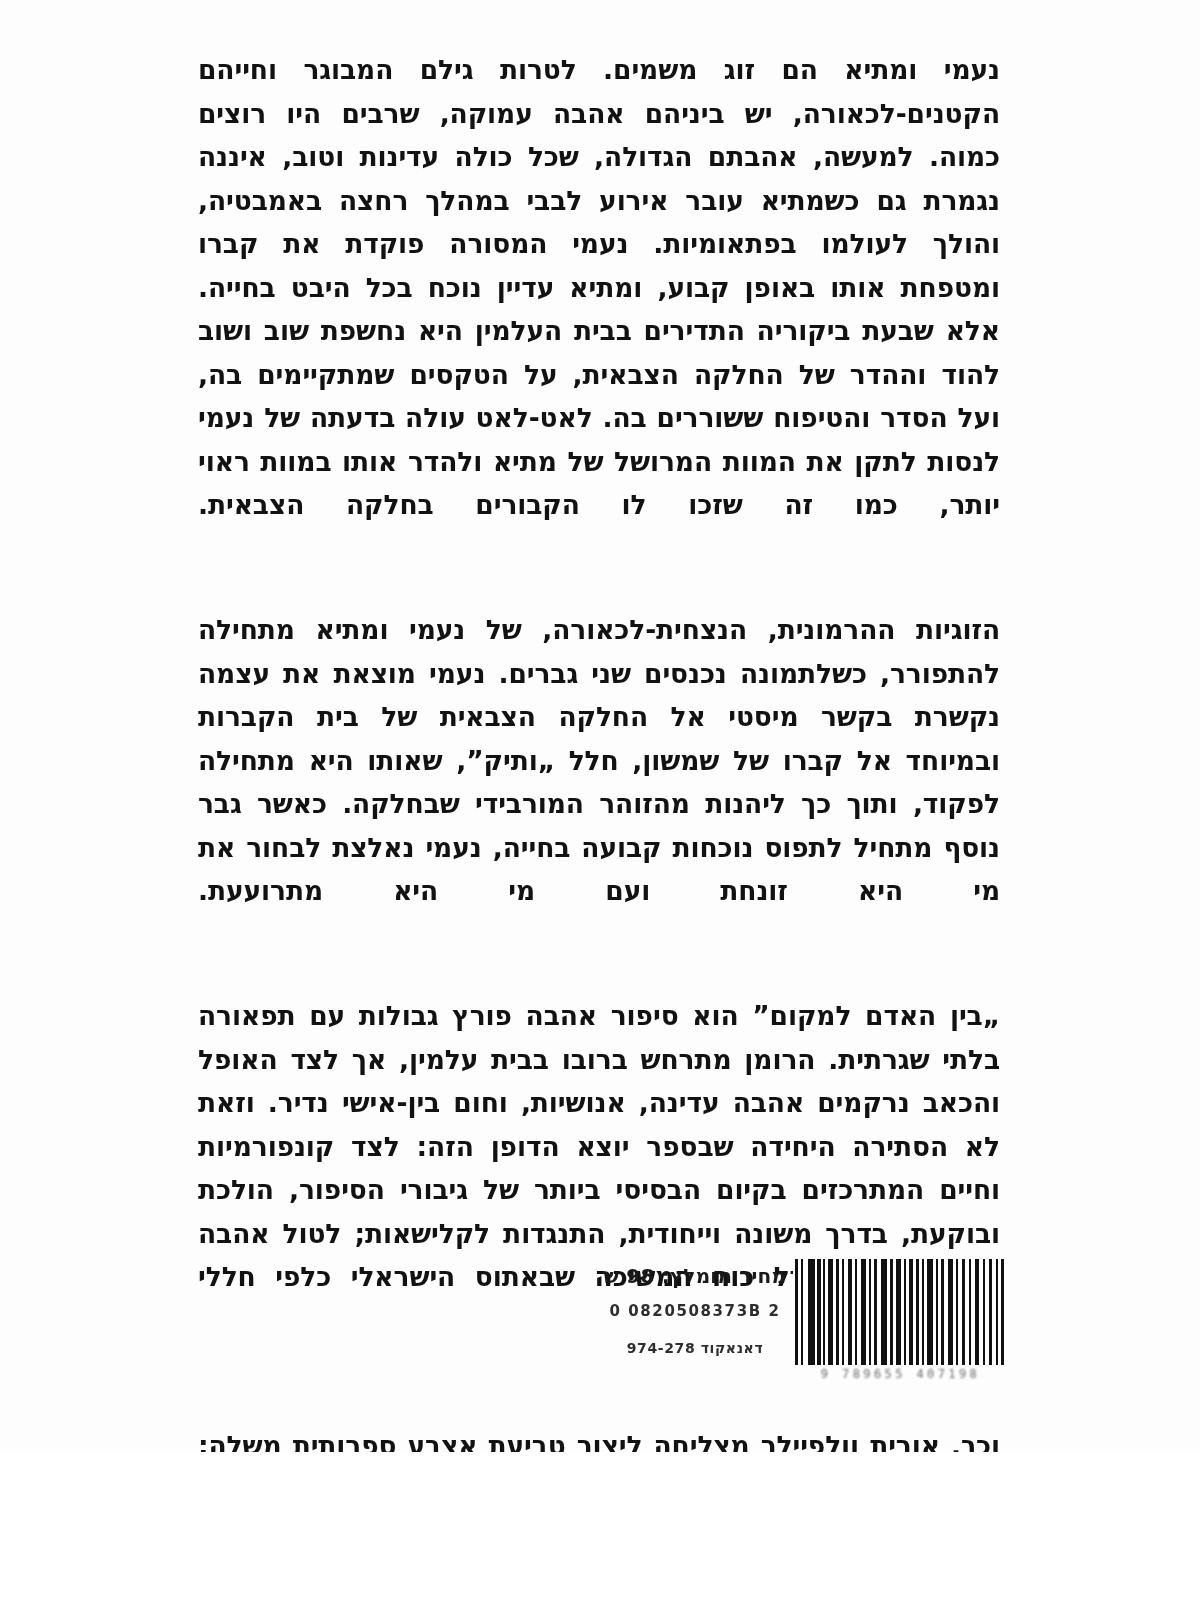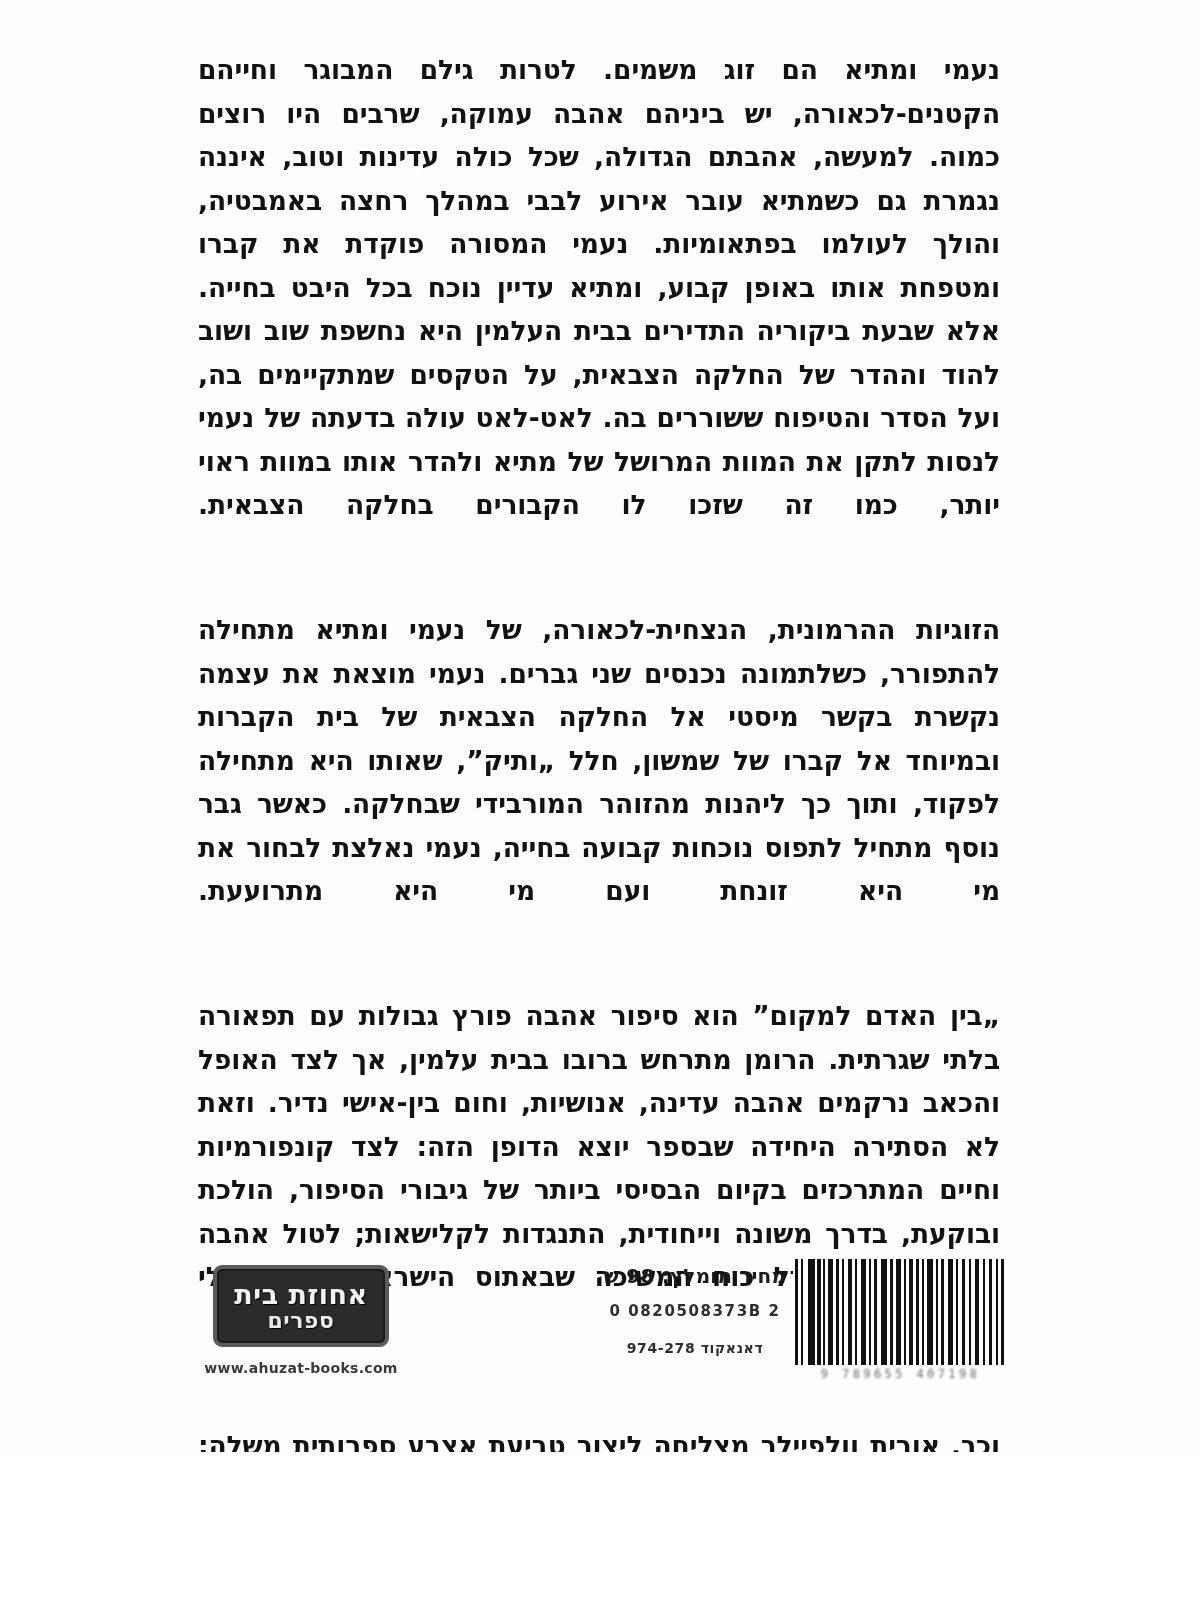--- a/index.html
+++ b/index.html
@@ -188,27 +188,20 @@
 
   <div class="blurb">
     <p class="para">נעמי ומתיא הם זוג משמים. לטרות גילם המבוגר וחייהם הקטנים-לכאורה, יש ביניהם אהבה עמוקה, שרבים היו רוצים כמוה. למעשה, אהבתם הגדולה, שכל כולה עדינות וטוב, איננה נגמרת גם כשמתיא עובר אירוע לבבי במהלך רחצה באמבטיה, והולך לעולמו בפתאומיות. נעמי המסורה פוקדת את קברו ומטפחת אותו באופן קבוע, ומתיא עדיין נוכח בכל היבט בחייה. אלא שבעת ביקוריה התדירים בבית העלמין היא נחשפת שוב ושוב להוד וההדר של החלקה הצבאית, על הטקסים שמתקיימים בה, ועל הסדר והטיפוח ששוררים בה. לאט-לאט עולה בדעתה של נעמי לנסות לתקן את המוות המרושל של מתיא ולהדר אותו במוות ראוי יותר, כמו זה שזכו לו הקבורים בחלקה הצבאית.</p>
     <p class="para">הזוגיות ההרמונית, הנצחית-לכאורה, של נעמי ומתיא מתחילה להתפורר, כשלתמונה נכנסים שני גברים. נעמי מוצאת את עצמה נקשרת בקשר מיסטי אל החלקה הצבאית של בית הקברות ובמיוחד אל קברו של שמשון, חלל „ותיק”, שאותו היא מתחילה לפקוד, ותוך כך ליהנות מהזוהר המורבידי שבחלקה. כאשר גבר נוסף מתחיל לתפוס נוכחות קבועה בחייה, נעמי נאלצת לבחור את מי היא זונחת ועם מי היא מתרועעת.</p>
     <p class="para">„בין האדם למקום” הוא סיפור אהבה פורץ גבולות עם תפאורה בלתי שגרתית. הרומן מתרחש ברובו בבית עלמין, אך לצד האופל והכאב נרקמים אהבה עדינה, אנושיות, וחום בין-אישי נדיר. וזאת לא הסתירה היחידה שבספר יוצא הדופן הזה: לצד קונפורמיות וחיים המתרכזים בקיום הבסיסי ביותר של גיבורי הסיפור, הולכת ובוקעת, בדרך משונה וייחודית, התנגדות לקלישאות; לטול אהבה פרטית הולך וגדל כוח המשיכה שבאתוס הישראלי כלפי חללי מלחמות.</p>
     <p class="para last-natural">וכך, אורית וולפיילר מצליחה ליצור טביעת אצבע ספרותית משלה: לא רק העלילה משתנה ומתהפכת אלא גם השפה הייחודית שבה נמסרים הדברים – שפה שיש בה עירוב משלבים, גמישות תחבירית ומשחקיות לשונית, והיא גם היא מלאת סתירות – ולמעשה, משרתת את המסופר. זהו ספרה השלישי של וולפיילר, קול חדש וייחודי בעולם הספרות, שבו היא משחיזה את סגנונה יוצא הדופן שמהדהדים ממנו מרחבי כתיבתם של חנוך לוין ואורלי קסטל-בלום.</p>
   </div>
 
   <div class="footer">
 
-    <div class="publisher">
-      <div class="logo-box">
-        <span class="logo-line1">אחוזת בית</span>
-        <span class="logo-line2">ספרים</span>
-      </div>
-      <div class="publisher-url">www.ahuzat-books.com</div>
-    </div>
 
     <div class="price-block">
       <div class="price-line">מחיר מומלץ: 98 ש</div>
       <div class="isbn-line">0 0820508373B 2</div>
       <div class="danacode-line">דאנאקוד 974-278</div>
     </div>
 
     <div class="barcode-wrap">
       <svg class="barcode" viewBox="0 0 215 106" preserveAspectRatio="none">
         <rect x="0" y="0" width="215" height="106" fill="#ffffff"></rect>

